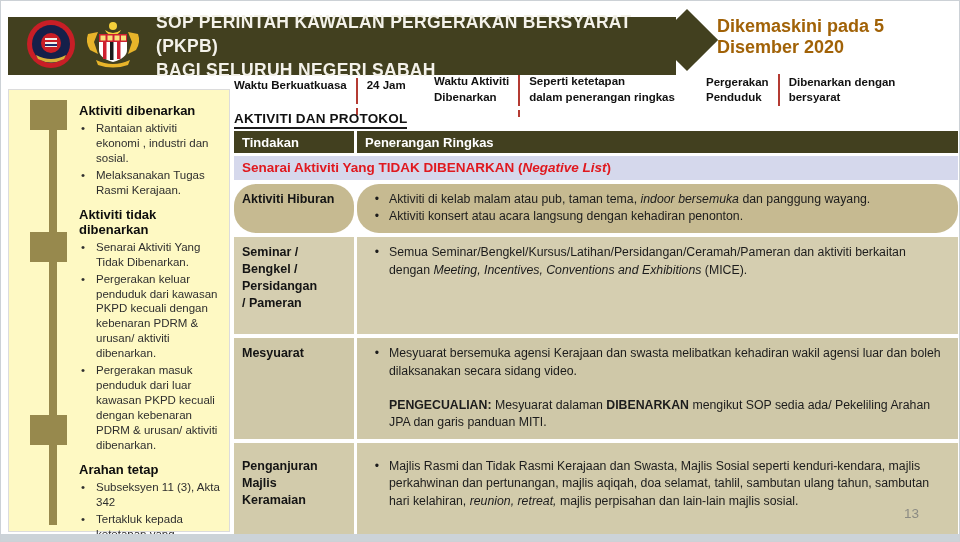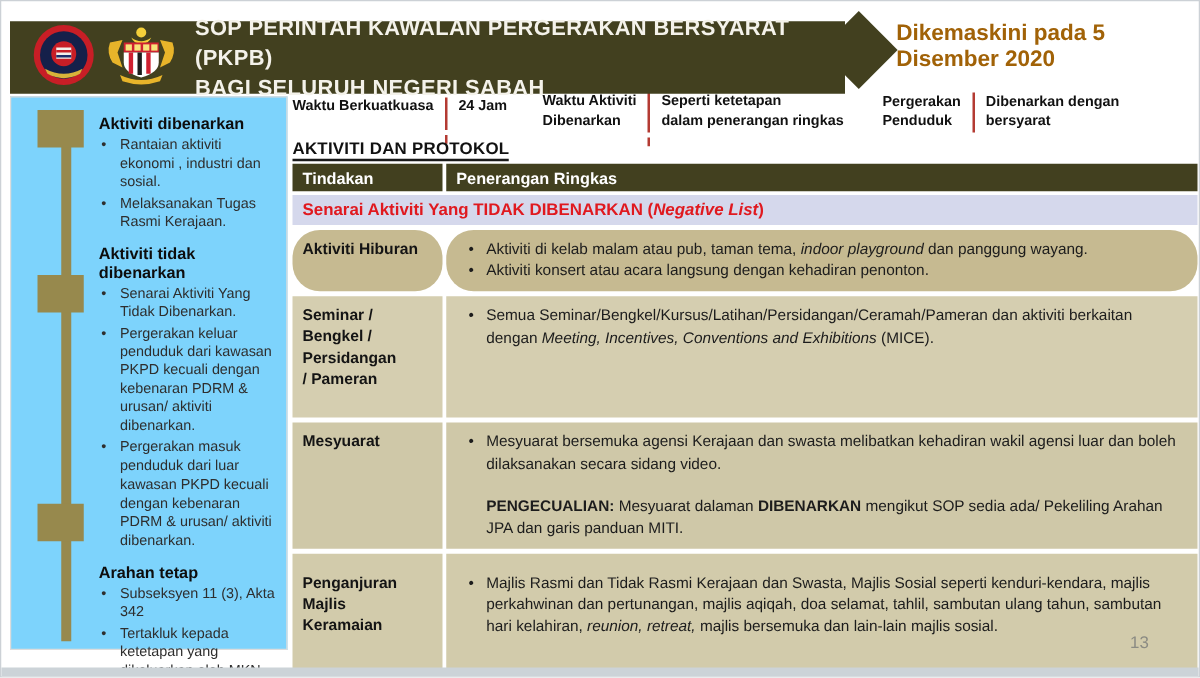--- a/index.html
+++ b/index.html
@@ -29,21 +29,21 @@
           white-space:pre-line;}
   .info-divider{position:relative;width:2px;min-height:26px;background:var(--red-div);
           margin:0 9px;align-self:stretch;}
   .info-item:nth-of-type(2) .info-divider,
   .info-item:nth-of-type(3) .info-divider{min-height:32px;}
   .info-item:nth-of-type(1) .info-divider::after,
   .info-item:nth-of-type(2) .info-divider::after{content:"";position:absolute;left:0;
           top:calc(100% + 4px);width:2px;height:7px;background:var(--red-div);}
 
   
-  .sidebar{position:absolute;left:7px;top:76px;width:222px;height:443px;background:#7dd3fc;
+  .sidebar{position:absolute;left:7px;top:88px;width:222px;height:443px;background:#fef9c3;
           border:1px solid #dcdcdc;box-sizing:border-box;}
   .gold-bar{position:absolute;left:40px;top:12px;width:8px;height:423px;background:var(--gold);}
   .gold-sq{position:absolute;left:21px;width:37px;height:30px;background:var(--gold);}
   .gold-sq.sq1{top:10px;} .gold-sq.sq2{top:142px;} .gold-sq.sq3{top:325px;}
   .sidebar-content{position:absolute;left:70px;top:4px;right:6px;}
   .sb-heading{font-size:13px;font-weight:bold;color:#0d0d0d;margin:9px 0 3px 0;}
   .sb-list{margin:0;padding:0;list-style:none;}
   .sb-item{display:flex;font-size:11.5px;line-height:1.3;color:#2e2e2e;margin-bottom:2px;}
   .sb-bullet{flex:0 0 15px;text-align:left;padding-left:2px;}
   .sb-text{flex:1;}
@@ -197,21 +197,21 @@
       <div class="th c1">Tindakan</div>
       <div class="th c2">Penerangan Ringkas</div>
     </div>
     <div class="banner" id="banner-host"><span>Senarai Aktiviti Yang TIDAK DIBENARKAN (</span><span class="i">Negative List</span><span>)</span></div>
     <div id="rows-host">
         <div class="trow">
           <div class="cell cell-action">Aktiviti Hiburan</div>
           <div class="cell cell-desc">
             <div class="para">
               <span class="bullet">•</span>
-              <span class="ptext"><span>Aktiviti di kelab malam atau pub, taman tema, </span><span class="i">indoor playground</span><span> dan panggung wayang.</span></span>
+              <span class="ptext"><span>Aktiviti di kelab malam atau pub, taman tema, </span><span class="i">indoor bersemuka</span><span> dan panggung wayang.</span></span>
             </div>
             <div class="para">
               <span class="bullet">•</span>
               <span class="ptext"><span>Aktiviti konsert atau acara langsung dengan kehadiran penonton.</span></span>
             </div>
           </div>
         </div>
         <div class="trow">
           <div class="cell cell-action">Seminar /
 Bengkel /
@@ -234,21 +234,21 @@
             <div class="para nobullet"><span class="b ">PENGECUALIAN:</span><span> Mesyuarat dalaman </span><span class="b ">DIBENARKAN</span><span> mengikut SOP sedia ada/ Pekeliling Arahan JPA dan garis panduan MITI.</span></div>
           </div>
         </div>
         <div class="trow">
           <div class="cell cell-action">Penganjuran
 Majlis
 Keramaian</div>
           <div class="cell cell-desc">
             <div class="para">
               <span class="bullet">•</span>
-              <span class="ptext"><span>Majlis Rasmi dan Tidak Rasmi Kerajaan dan Swasta, Majlis Sosial seperti kenduri-kendara, majlis perkahwinan dan pertunangan, majlis aqiqah, doa selamat, tahlil, sambutan ulang tahun,  sambutan hari kelahiran, </span><span class="i">reunion, retreat,</span><span> majlis bersemuka dan lain-lain majlis  sosial.</span></span>
+              <span class="ptext"><span>Majlis Rasmi dan Tidak Rasmi Kerajaan dan Swasta, Majlis Sosial seperti kenduri-kendara, majlis perkahwinan dan pertunangan, majlis aqiqah, doa selamat, tahlil, sambutan ulang tahun,  sambutan hari kelahiran, </span><span class="i">reunion, retreat,</span><span> majlis perpisahan dan lain-lain majlis  sosial.</span></span>
             </div>
           </div>
         </div>
       </div>
   </div>
 
   <div class="page-number">13</div>
   <div class="bottom-edge"></div>
 </div>
 

